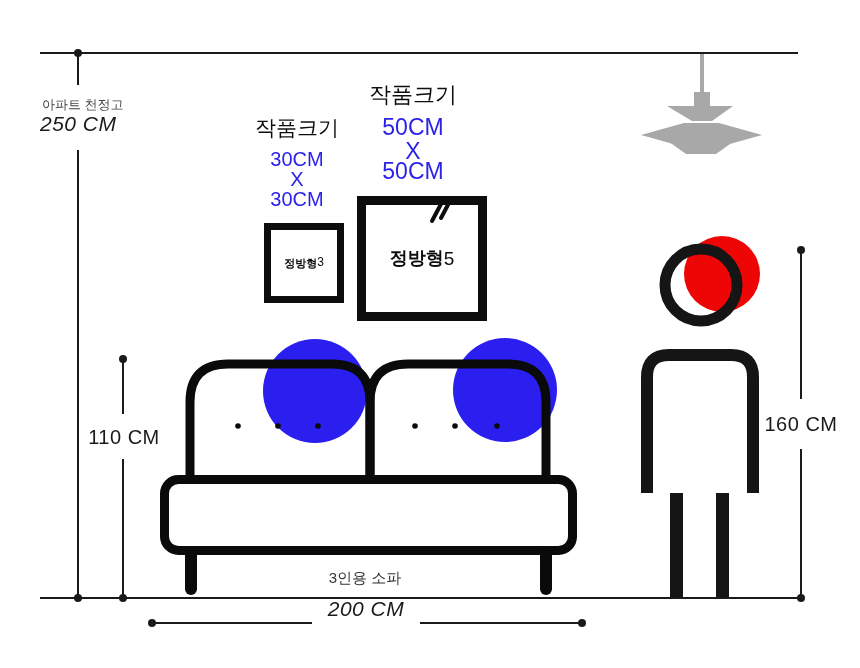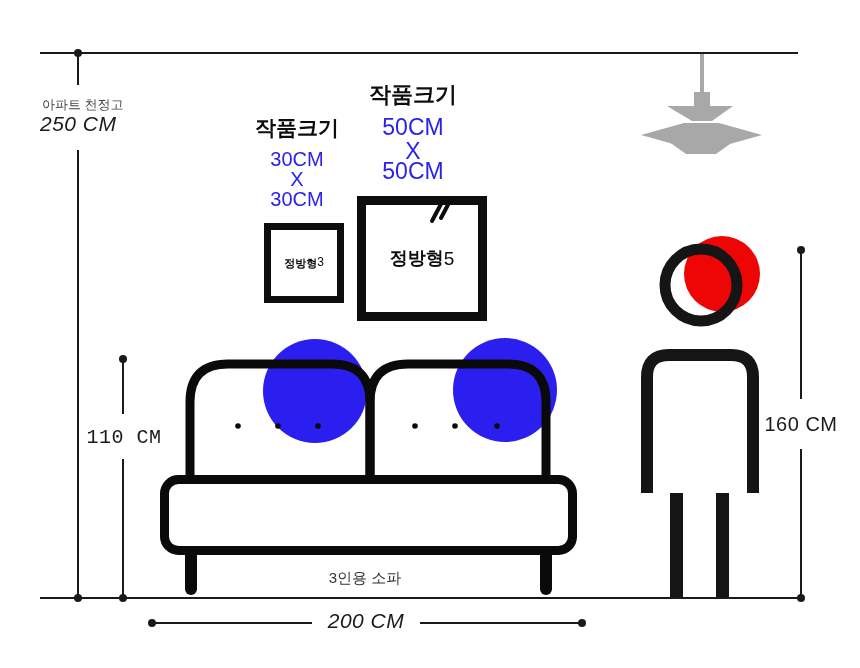--- a/index.html
+++ b/index.html
@@ -6,21 +6,21 @@
   #stage{
     position:relative;width:860px;height:668px;background:#ffffff;
     font-family:"Liberation Sans","DejaVu Sans",sans-serif;color:#111;margin-top:12px;
   }
   .abs{position:absolute;}
   .ctr{text-align:center;}
   .blue{color:#2a22e8;font-weight:normal;}
   .dim-label{font-size:20px;color:#1a1a1a;letter-spacing:0.5px;}
   .big-dim{font-size:21px;color:#1a1a1a;letter-spacing:0.5px;font-style:italic;}
   .kr-small{font-size:13px;color:#444;}
-  .art-title{font-size:21px;font-weight:bold;color:#0d0d0d;}
+  .art-title{font-size:21px;font-weight:normal;color:#0d0d0d;}
   .frame{
     position:absolute;background:#fff;display:flex;flex-direction:row;
     align-items:center;justify-content:center;line-height:1.15;color:#0d0d0d;
   }
   #frame3{left:264px;top:211px;width:66px;height:66px;border:7px solid #0d0d0d;}
   #frame3 .f-label{font-size:11px;font-weight:bold;}
   #frame3 .f-num{font-size:12px;}
   #frame5{left:357px;top:184px;width:112px;height:107px;border:9px solid #0d0d0d;}
   #frame5 .f-label{font-size:18px;font-weight:bold;}
   #frame5 .f-num{font-size:19px;}
@@ -47,22 +47,22 @@
 
   <div class="frame" id="frame3">
     <div class="f-label">정방형</div>
     <div class="f-num">3</div>
   </div>
   <div class="frame" id="frame5">
     <div class="f-label">정방형</div>
     <div class="f-num">5</div>
   </div>
 
-  <div class="abs ctr dim-label" style="left:64px;top:414px;width:120px;font-family:Liberation Mono, monospace;">110 CM</div>
-  <div class="abs ctr big-dim" style="left:296px;top:597px;width:140px;">200 CM</div>
+  <div class="abs ctr dim-label" style="left:64px;top:414px;width:120px;">110 CM</div>
+  <div class="abs ctr big-dim" style="left:296px;top:585px;width:140px;">200 CM</div>
   <div class="abs ctr sofa-caption" style="left:295px;top:557px;width:140px;">3인용 소파</div>
   <div class="abs ctr dim-label" style="left:731px;top:401px;width:140px;">160 CM</div>
 
   <svg width="860" height="668" viewBox="0 0 860 668">
 
     <line x1="40" y1="41" x2="798" y2="41" stroke="#1a1a1a" stroke-width="2"></line>
     <line x1="40" y1="586" x2="802" y2="586" stroke="#1a1a1a" stroke-width="2"></line>
 
     <g stroke="#1a1a1a" stroke-width="2">
       <circle cx="78" cy="41" r="4" fill="#1a1a1a" stroke="none"></circle>

